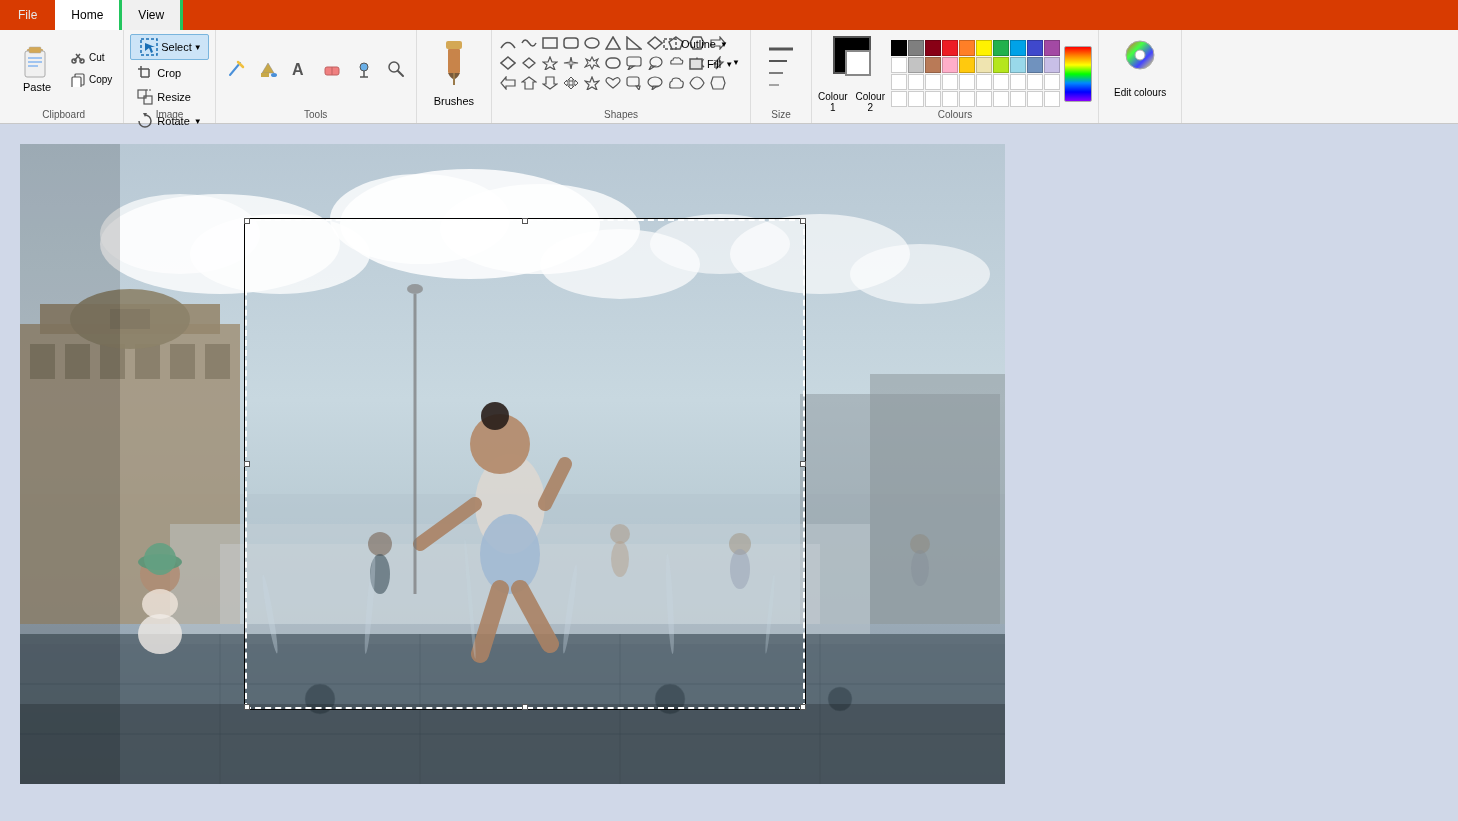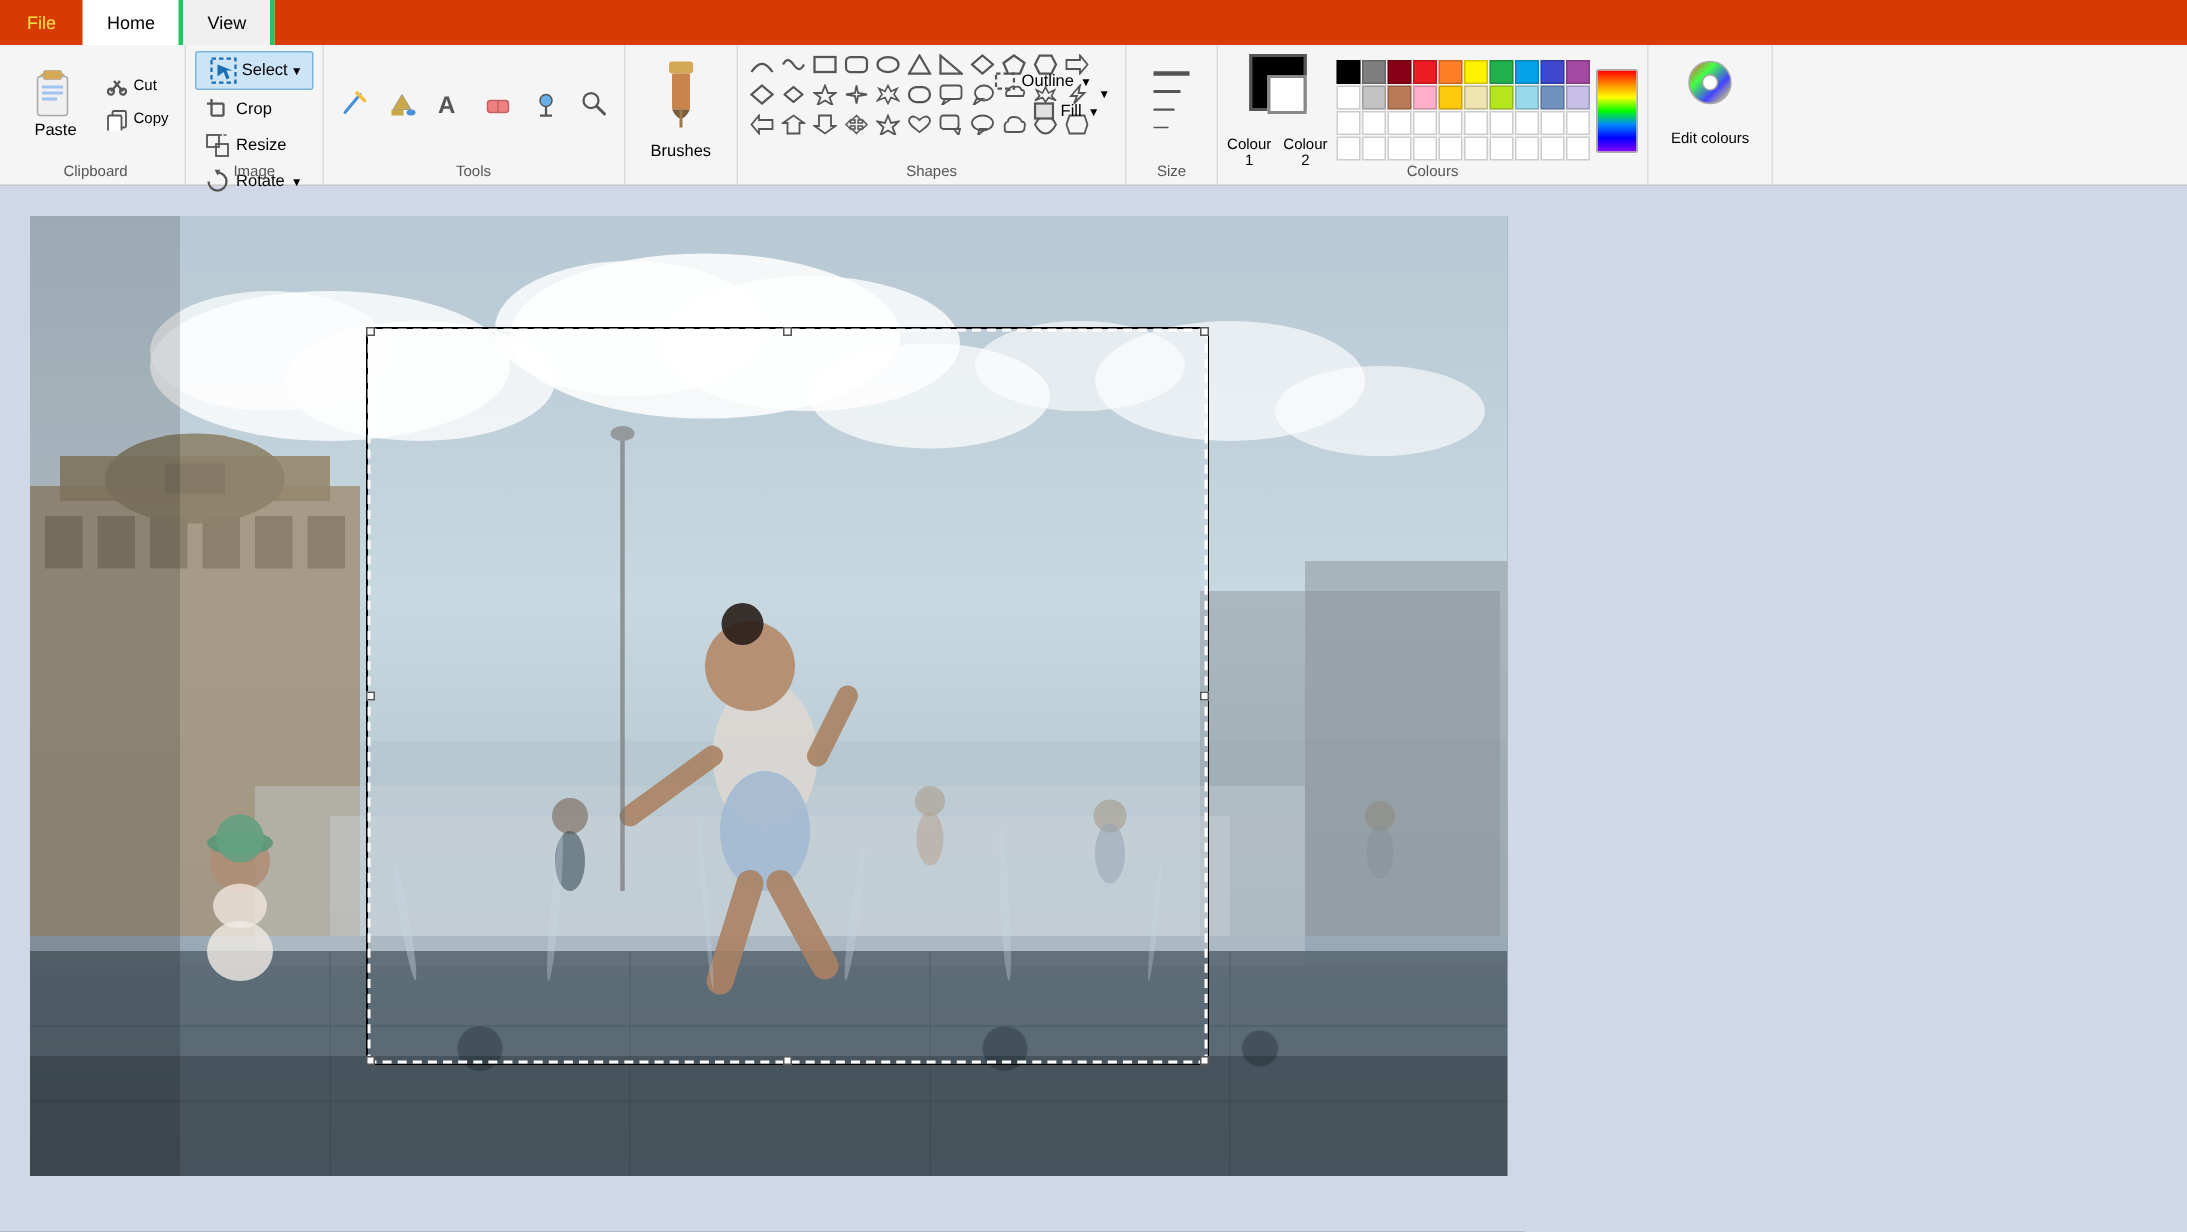--- a/index.html
+++ b/index.html
@@ -7,21 +7,21 @@
 
     
     .ribbon-tabs {
       display: flex;
       align-items: stretch;
       background: #d83b01;
       height: 30px;
     }
     .ribbon-tab-file {
       background: #d83b01;
-      color: #fde047;
+      color: #e5e5e5;
       padding: 0 18px;
       display: flex;
       align-items: center;
       font-size: 12px;
       font-weight: 500;
       cursor: pointer;
     }
     .ribbon-tab {
       background: #f0f0f0;
       color: #000;
@@ -699,21 +699,21 @@
                   <polygon points="3,1 13,1 15,7 13,13 3,13 1,7" fill="none" stroke="#555" stroke-width="1.2"></polygon>
                 </svg>
             </div>
           </div>
         </div>
 
         <div class="shapes-dropdown">▼</div>
       </div>
     </div>
 
-    <div style="display:flex;flex-direction:column;gap:0;position:absolute;top:14px;right:10px;padding-bottom:16px;">
+    <div style="display:flex;flex-direction:column;gap:0;position:absolute;top:4px;right:10px;padding-bottom:16px;">
       <div class="outline-btn" style="font-size:11px;">
         <svg width="14" height="12" viewBox="0 0 14 12">
           <rect x="1" y="1" width="12" height="10" fill="none" stroke="#555" stroke-width="1.5" stroke-dasharray="3,2"></rect>
         </svg>
         <span>Outline</span>
         <span style="font-size:8px;">▼</span>
       </div>
       <div class="fill-btn" style="font-size:11px;padding-left:32px;">
         <svg width="14" height="12" viewBox="0 0 14 12">
           <rect x="1" y="1" width="12" height="10" fill="#e0e0e0" stroke="#555" stroke-width="1.5"></rect>

